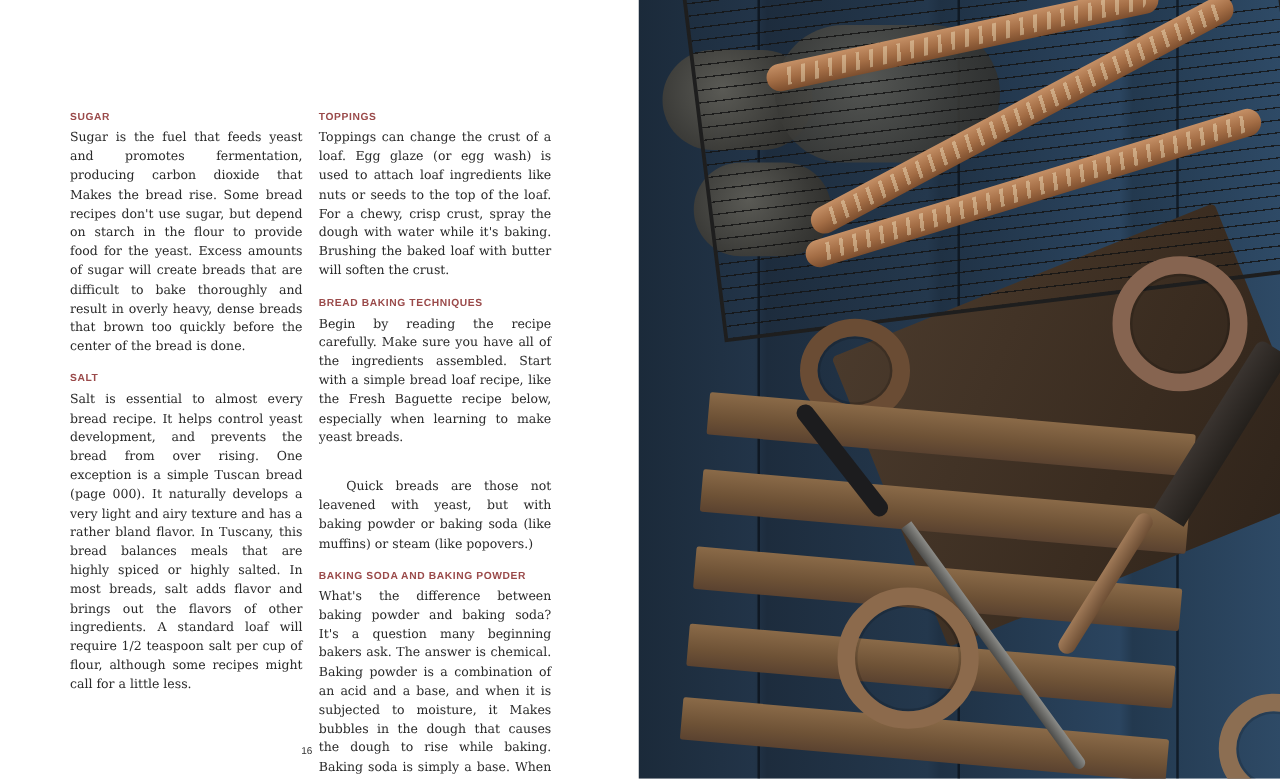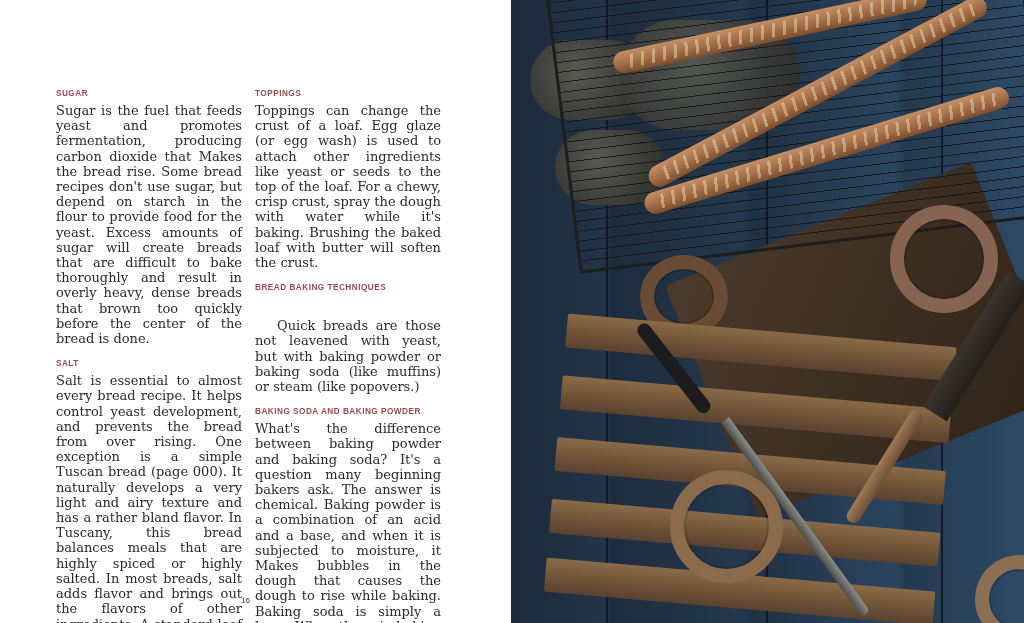--- a/index.html
+++ b/index.html
@@ -3,21 +3,21 @@
 <meta charset="utf-8">
 <style>
   html, body { margin: 0; padding: 0; }
   body { width: 1024px; height: 623px; overflow: hidden; background: #ffffff; position: relative; font-family: "DejaVu Serif", serif; }
   .page-left { position: absolute; left: 0; top: 0; width: 511px; height: 623px; background: #ffffff; }
   .col { position: absolute; top: 88px; width: 186px; }
   .col-1 { left: 56px; }
   .col-2 { left: 255px; }
   .section { margin-bottom: 12px; }
   .heading { font-family: "Liberation Sans", sans-serif; font-size: 8.2px; letter-spacing: 0.5px; color: #9a4a4a; text-transform: uppercase; margin: 0 0 3px 0; line-height: 12px; }
-  .para { font-family: "DejaVu Serif", serif; font-size: 13px; line-height: 15.2px; color: #2a2a2a; text-align: justify; margin: 0; }
+  .para { font-family: "DejaVu Serif", serif; font-size: 10px; line-height: 15.2px; color: #2a2a2a; text-align: justify; margin: 0; }
   .para.indent { text-indent: 22px; margin-top: 24px; }
   .page-number { position: absolute; left: 241px; top: 596px; font-family: "Liberation Sans", sans-serif; font-size: 8px; color: #333; }
 
   .photo { position: absolute; left: 511px; top: 0; width: 513px; height: 623px; overflow: hidden;
     background: linear-gradient(90deg, #1b2a3a 0%, #223448 18%, #1d2c3d 20%, #24384d 45%, #1f3144 47%, #2b4560 75%, #23394f 77%, #2e4a66 100%); }
   .plank-line { position: absolute; top: 0; bottom: 0; width: 2px; background: rgba(8,14,22,0.7); }
   .tray { position: absolute; border-radius: 40px; background: radial-gradient(circle at 40% 40%, #5a5a55 0%, #3a3a37 60%, #2a2a28 100%); }
   .rack { position: absolute; left: 545px; top: -10px; width: 470px; height: 280px; transform: rotate(-7deg); transform-origin: left top;
     background: repeating-linear-gradient(0deg, transparent 0 9px, rgba(20,20,20,0.85) 9px 10px); border: 3px solid #1e1e1e; }
   .board { position: absolute; left: 700px; top: 215px; width: 330px; height: 250px; transform: rotate(-22deg); background: linear-gradient(135deg, #4a3a2c, #3a2c20 60%, #2e231a); border-radius: 4px; }
@@ -41,24 +41,25 @@
     </div>
     <div class="section">
       <h3 class="heading">Salt</h3>
       <p class="para">Salt is essential to almost every bread recipe. It helps control yeast development, and prevents the bread from over rising. One exception is a simple Tuscan bread (page 000). It naturally develops a very light and airy texture and has a rather bland flavor. In Tuscany, this bread balances meals that are highly spiced or highly salted. In most breads, salt adds flavor and brings out the flavors of other ingredients. A standard loaf will require 1/2 teaspoon salt per cup of flour, although some recipes might call for a little less.</p>
     </div>
   </div>
 
   <div class="col col-2">
     <div class="section">
       <h3 class="heading">Toppings</h3>
-      <p class="para">Toppings can change the crust of a loaf. Egg glaze (or egg wash) is used to attach other ingredients like yeast or seeds to the top of the loaf. For a chewy, crisp crust, spray the dough with water while it's baking. Brushing the baked loaf with butter will soften the crust.</p>
+      <p class="para">Toppings can change the crust of a loaf. Egg glaze (or egg wash) is used to attach loaf ingredients like nuts or seeds to the top of the loaf. For a chewy, crisp crust, spray the dough with water while it's baking. Brushing the baked loaf with butter will soften the crust.</p>
     </div>
     <div class="section">
       <h3 class="heading">Bread Baking Techniques</h3>
+      <p class="para">Begin by reading the recipe carefully. Make sure you have all of the ingredients assembled. Start with a simple bread loaf recipe, like the Fresh Baguette recipe below, especially when learning to make yeast breads.</p>
       <p class="para indent">Quick breads are those not leavened with yeast, but with baking powder or baking soda (like muffins) or steam (like popovers.)</p>
     </div>
     <div class="section">
       <h3 class="heading">Baking Soda and Baking Powder</h3>
       <p class="para">What's the difference between baking powder and baking soda? It's a question many beginning bakers ask. The answer is chemical. Baking powder is a combination of an acid and a base, and when it is subjected to moisture, it Makes bubbles in the dough that causes the dough to rise while baking. Baking soda is simply a base. When there is baking soda in a recipe, there usually is also an acid ingredient like vinegar, sour milk, lemon, cream of tartar, or fruit. Soda will react with the acid ingredient to create bubbles in the dough that make the bread rise.</p>
     </div>
   </div>
 
   <div class="page-number">16</div>
 </div>

